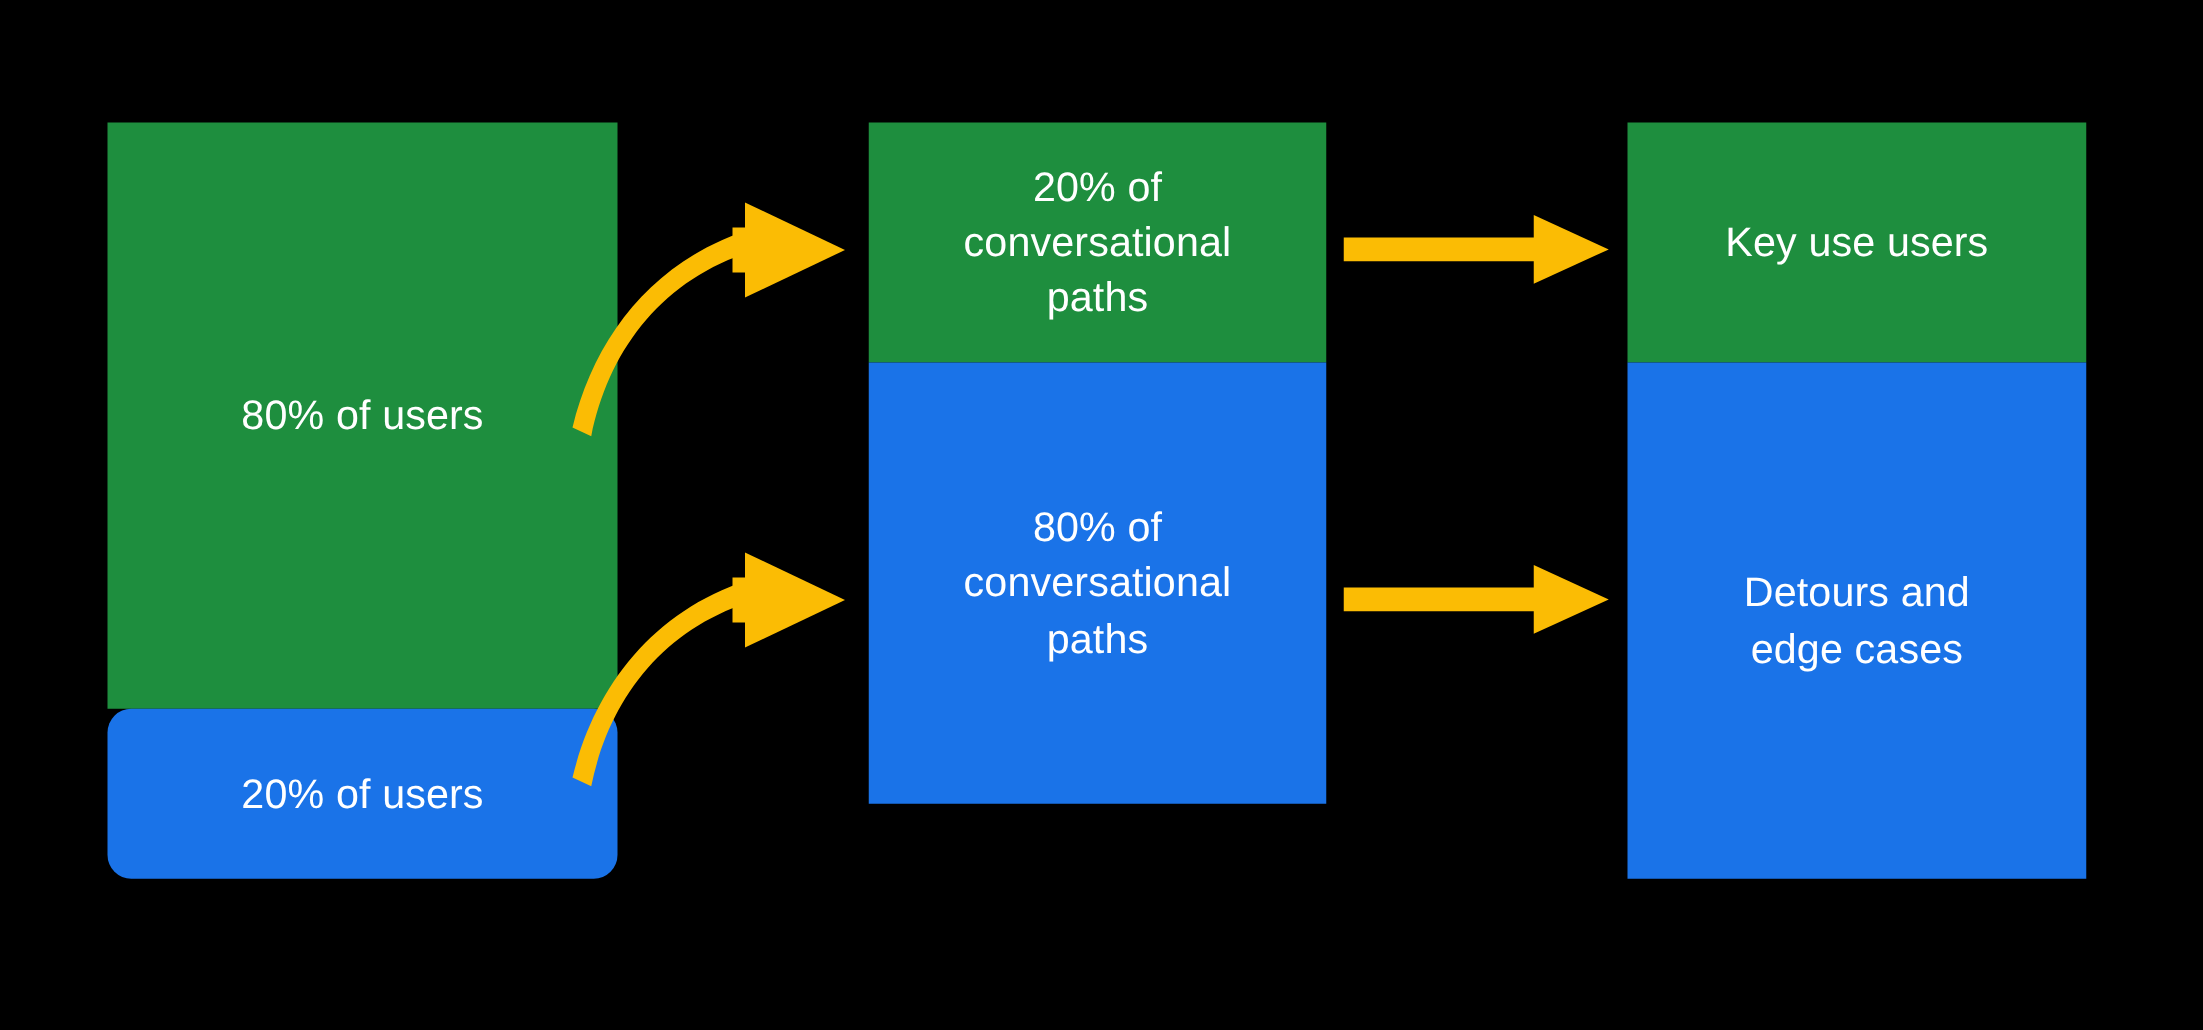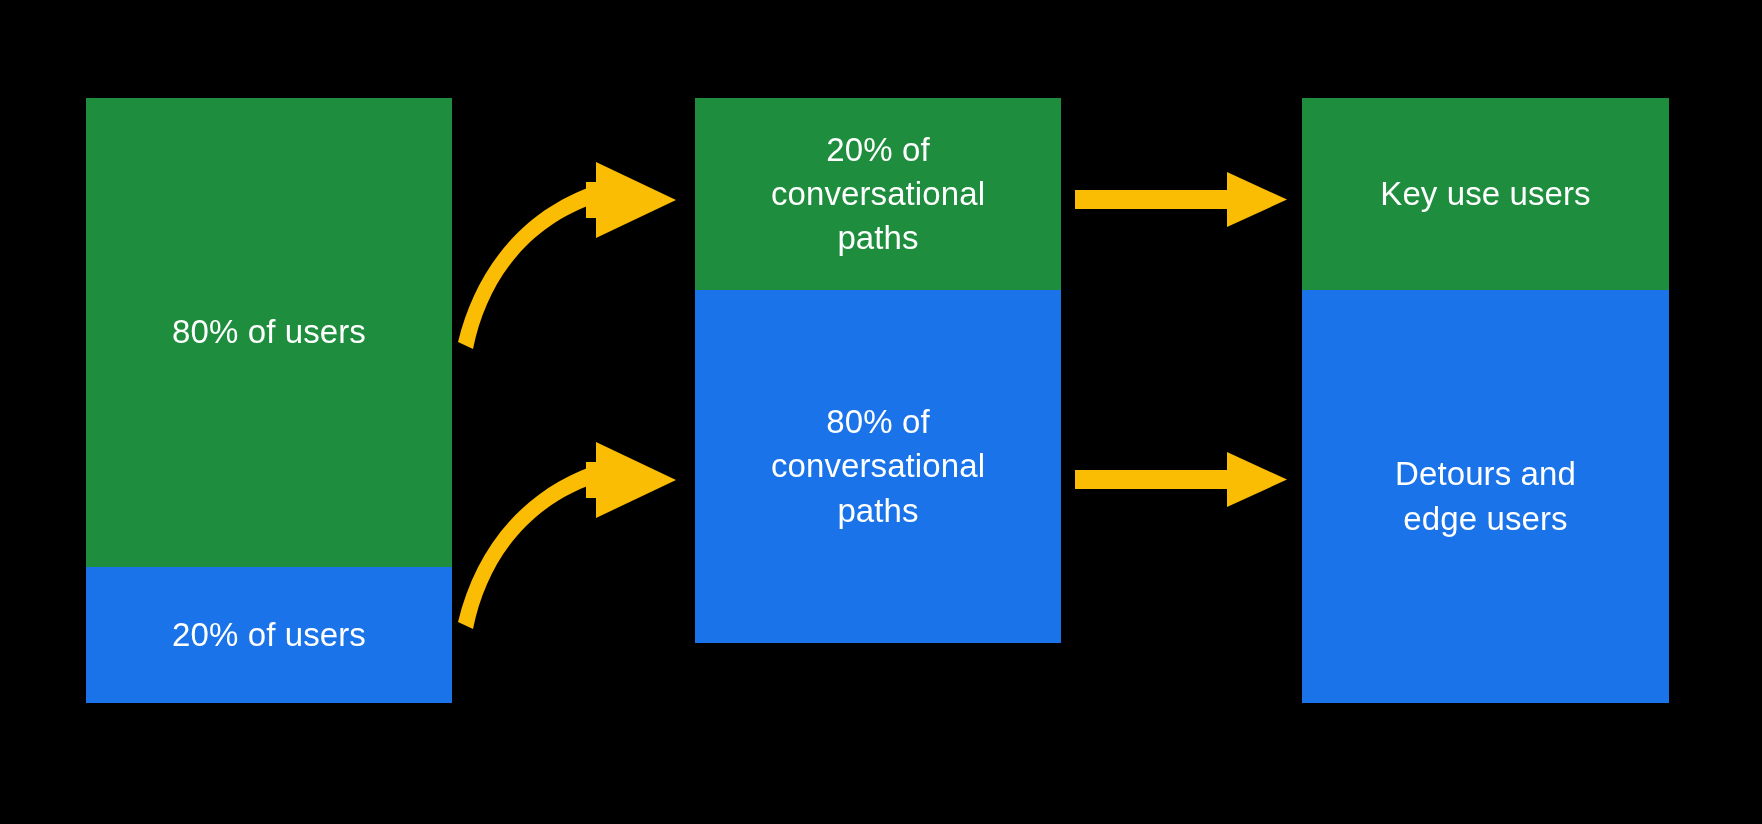--- a/index.html
+++ b/index.html
@@ -35,23 +35,23 @@
   .seg-label {
     color: #ffffff;
     font-size: 33px;
     line-height: 1.34;
     font-weight: 400;
     letter-spacing: 0.1px;
     white-space: pre-line;
     padding: 0 10px;
   }
   
-  #col-users { left: 86px; top: 98px; width: 366px; height: 605px; }
+  #col-users { left: 86px; top: 98px; width: 408px; height: 605px; }
   #col-users .seg-green { height: 469px; }
-  #col-users .seg-blue  { height: 136px; }
+  #col-users .seg-blue  { height: 136px; border-radius: 19px; }
 
   
   #col-paths { left: 695px; top: 98px; width: 366px; height: 605px; }
   #col-paths .seg-green { height: 192px; }
   #col-paths .seg-blue  { height: 353px; }
 
   
   #col-cases { left: 1302px; top: 98px; width: 367px; height: 605px; }
   #col-cases .seg-green { height: 192px; }
   #col-cases .seg-blue  { height: 413px; }
@@ -92,21 +92,21 @@
 paths</span>
     </div>
   </div>
 
   <div class="column" id="col-cases">
     <div class="segment seg-green" style="background:#1E8E3E;">
       <span class="seg-label">Key use users</span>
     </div>
     <div class="segment seg-blue" style="background:#1A73E8;">
       <span class="seg-label">Detours and
-edge users</span>
+edge cases</span>
     </div>
   </div>
 
   <div class="arrow-layer">
     <svg width="1762" height="824" viewBox="0 0 1762 824" xmlns="http://www.w3.org/2000/svg">
 
       <g>
         <path d="M 473 349
                  C 487 280, 530 222, 605 200
                  L 605 200

